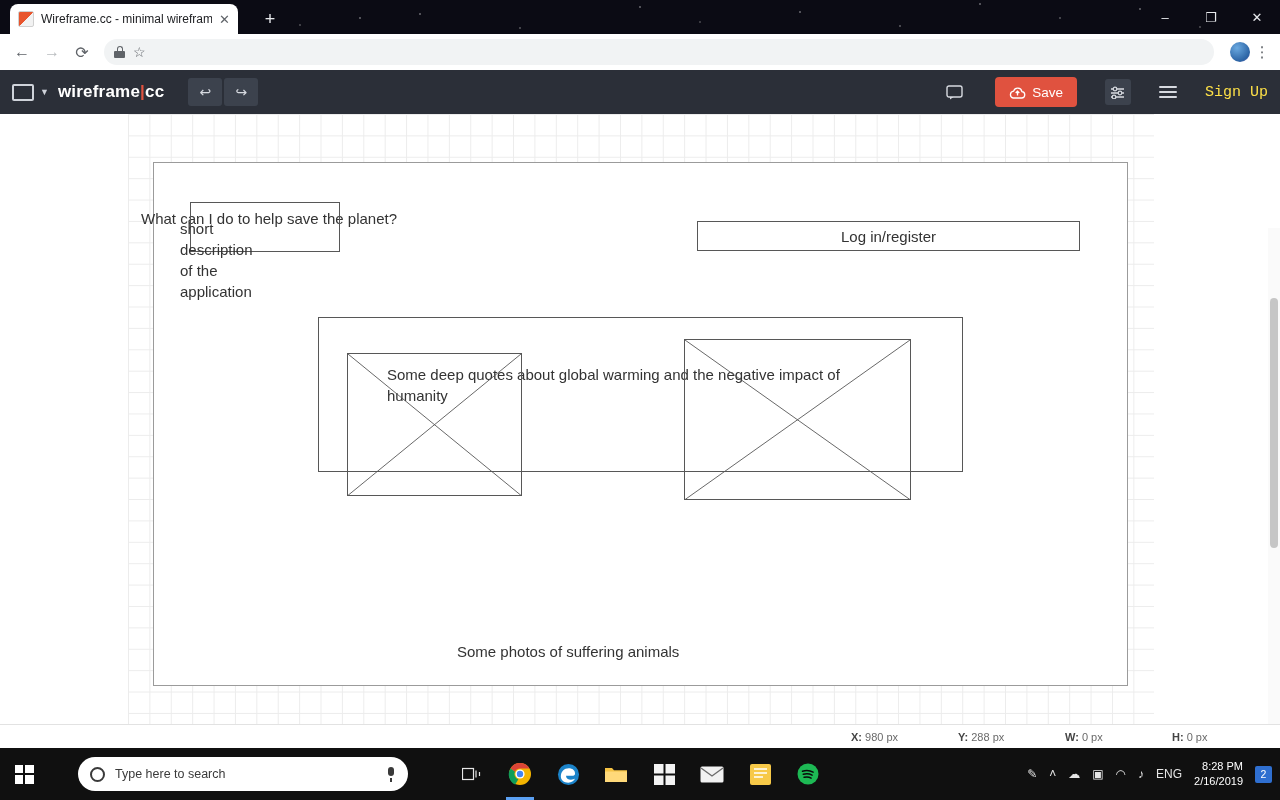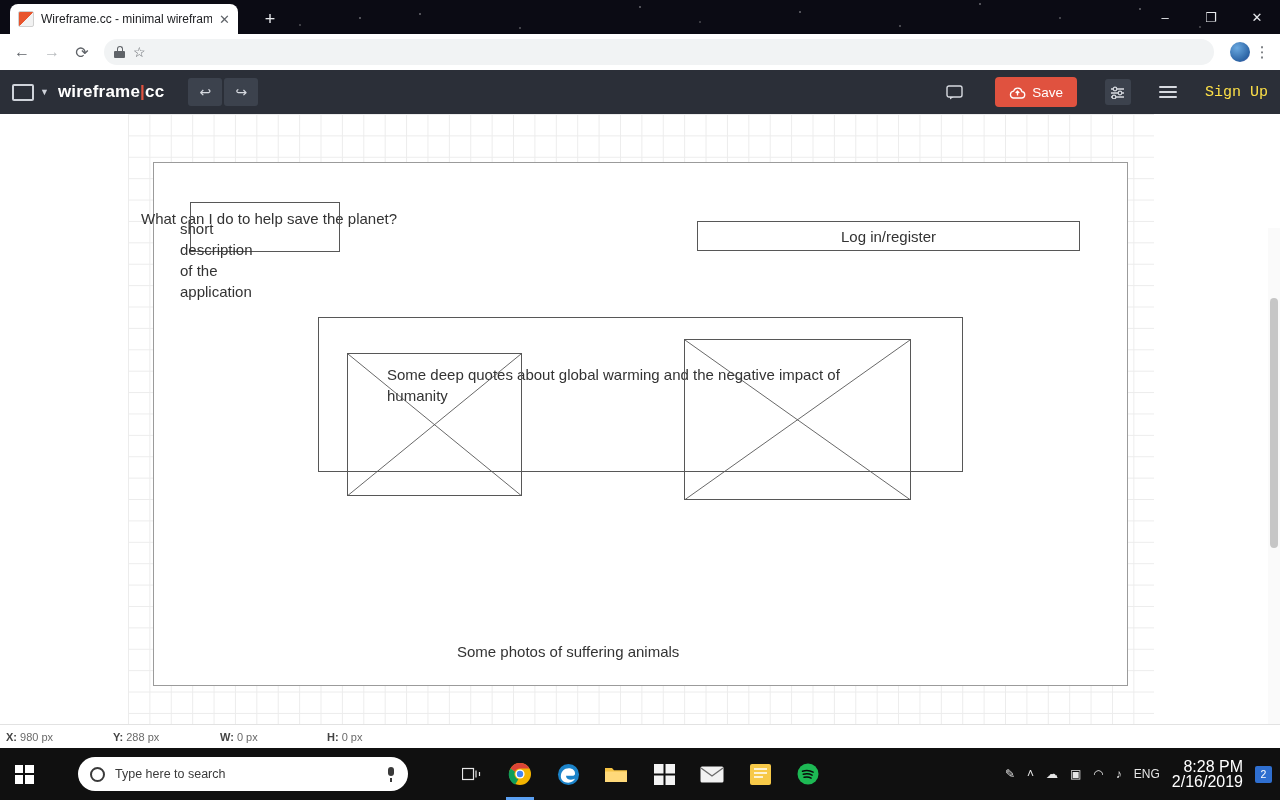--- a/index.html
+++ b/index.html
@@ -161,21 +161,21 @@
   .caption { left: 303px; top: 478px; width: 400px; }
   .xline { position: absolute; inset: 0; }
 
   
   .status-bar {
     position: absolute; top: 724px; left: 0; width: 1280px; height: 24px;
     background: #fff; border-top: 1px solid #e2e2e2;
     display: flex; align-items: center; font-size: 11px; color: #6a6a6a;
   }
   .status-bar .seg { width: 107px; padding-left: 6px; }
-  .status-bar .seg:first-child { }
+  .status-bar .seg:first-child { margin-left: 845px; }
   .status-bar b { color: #444; font-weight: bold; }
 
   
   .scroll-track {
     position: absolute; top: 114px; right: 0; width: 12px; height: 610px; background: #fafafa;
   }
   .scroll-thumb {
     position: absolute; top: 70px; right: 2px; width: 8px; height: 250px;
     background: #c6c6c6; border-radius: 4px;
   }
@@ -201,21 +201,21 @@
   .mic .cap { position: absolute; top: 0; left: 2px; width: 6px; height: 9px; background: #3a3a3a; border-radius: 3px;}
   .mic .stand { position: absolute; bottom: 0; left: 4.2px; width: 1.6px; height: 4px; background: #3a3a3a;}
   .tb-icons { display: flex; align-items: center; gap: 0px; margin-left: 14px; }
   .tb-item { width: 48px; height: 52px; display: flex; align-items: center; justify-content: center;
     position: relative; }
   .tb-item.active::after {
     content: ""; position: absolute; bottom: 0; left: 10px; width: 28px; height: 3px; background: #5ba0f2;
   }
   .tray { margin-left: auto; display: flex; align-items: center; gap: 12px; padding-right: 8px;
     color: #e6e6e6; font-size: 12px; }
-  .clock { text-align: right; line-height: 15px; font-size: 16px; color: #fff; }
+  .clock { text-align: right; line-height: 15px; font-size: 11px; color: #fff; }
   .notif-badge {
     min-width: 17px; height: 17px; background: #2f6fd0; color: #fff; font-size: 10.5px;
     border-radius: 2px; display: flex; align-items: center; justify-content: center; padding: 0 3px;
   }
 </style>
 </head>
 <body>
 
 <div class="os-titlebar">
   <div class="tab">

